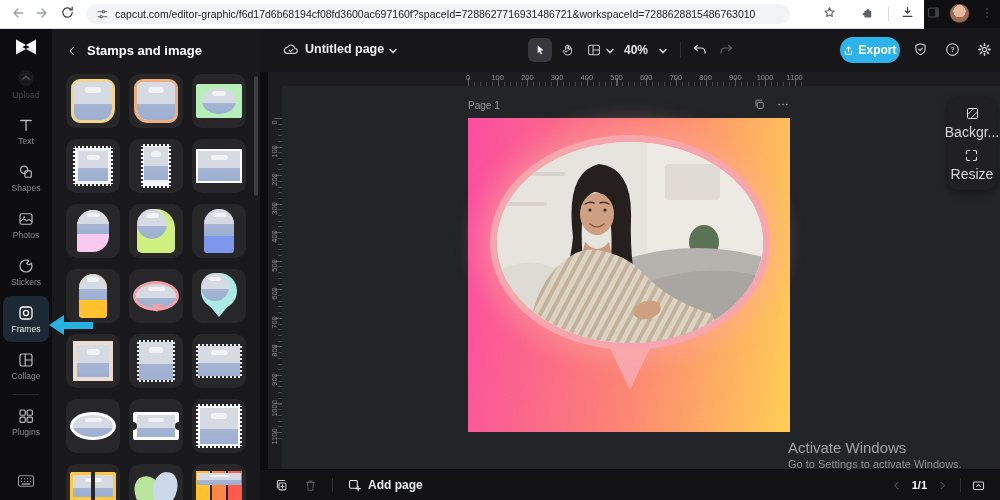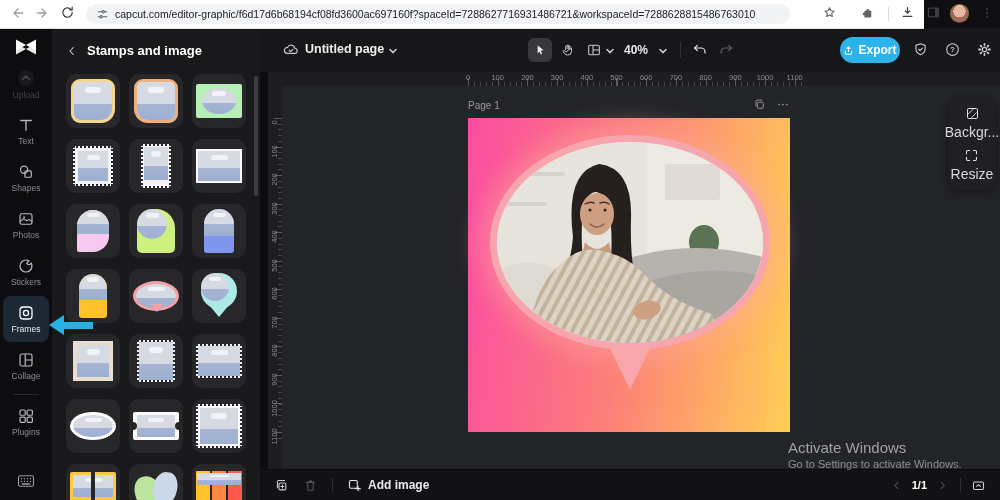--- a/index.html
+++ b/index.html
@@ -670,21 +670,21 @@
           <svg width="15" height="15" viewBox="0 0 24 24" fill="none" stroke="currentColor" stroke-width="1.7" stroke-linecap="round" stroke-linejoin="round">
               <path d="M5.5 7h13M9.8 7V5h4.4v2M7.3 7l.8 12.5h7.8L16.7 7"></path>
             </svg>
           </span>
         <span class="bbsep"></span>
         <span class="addpage">
           <svg width="15" height="15" viewBox="0 0 24 24" fill="none" stroke="currentColor" stroke-width="1.7" stroke-linecap="round" stroke-linejoin="round">
               <rect x="4" y="4" width="12.5" height="12.5" rx="2"></rect>
               <path d="M17.8 13.5v7M14.3 17h7"></path>
             </svg>
-          <span>Add image</span>
+          <span>Add page</span>
         </span>
         <span class="pagenav">
           <span style="opacity:.35">
             <svg width="11" height="11" viewBox="0 0 24 24" fill="none" stroke="currentColor" stroke-width="2.2" stroke-linecap="round" stroke-linejoin="round">
                 <path d="M15 5 8 12l7 7"></path>
               </svg>
             </span>
           <span class="pn-ind">1/1</span>
           <span style="opacity:.35">
             <svg width="11" height="11" viewBox="0 0 24 24" fill="none" stroke="currentColor" stroke-width="2.2" stroke-linecap="round" stroke-linejoin="round">

